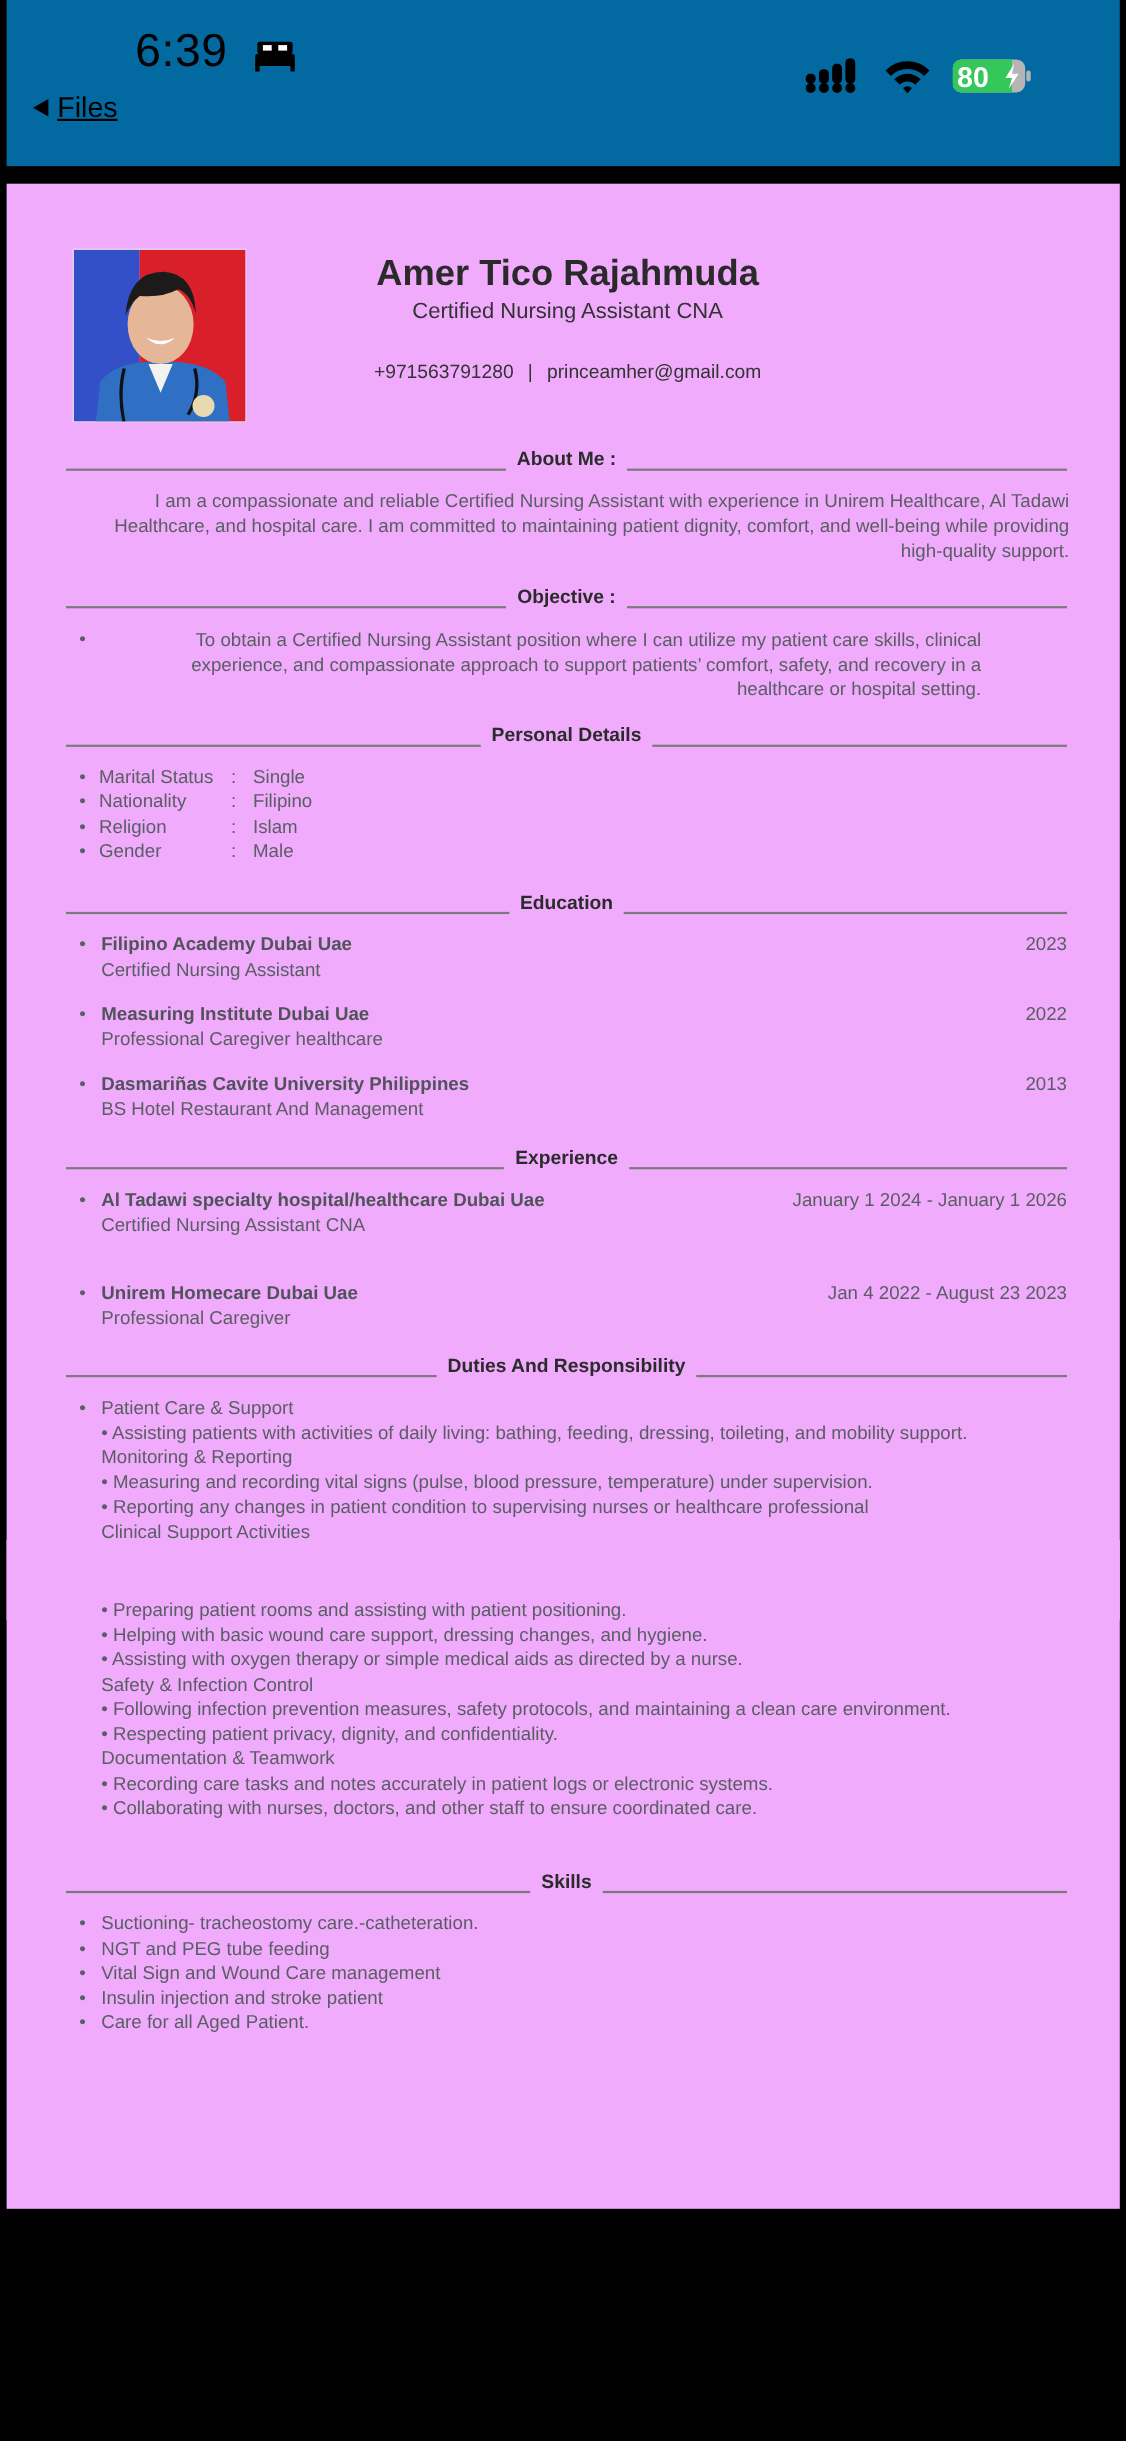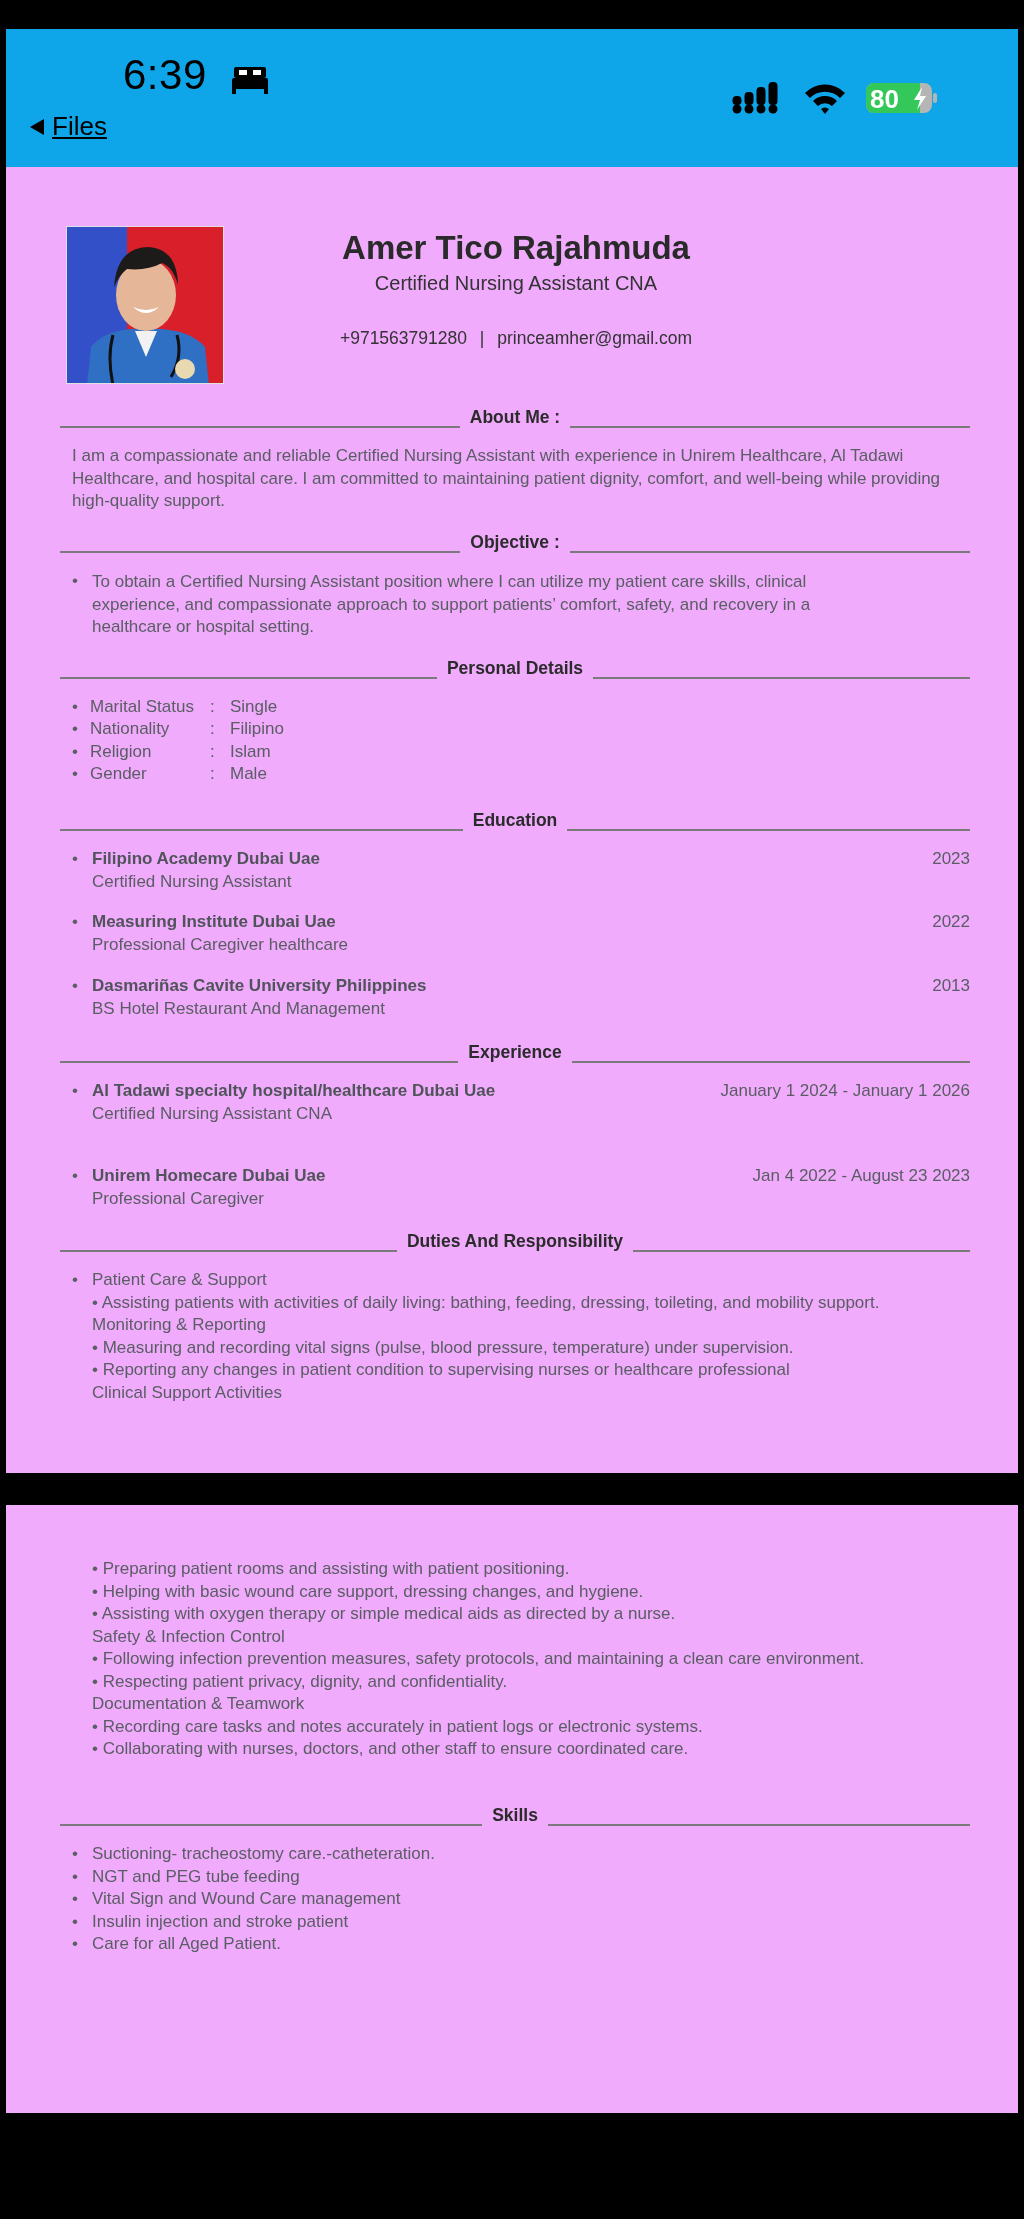--- a/index.html
+++ b/index.html
@@ -1,45 +1,45 @@
 <!DOCTYPE html>
 <html><head>
 <meta charset="utf-8">
 <style>
   * { box-sizing: border-box; margin: 0; padding: 0; }
   html, body { width: 1024px; height: 2219px; background: #000; overflow: hidden; }
   body { position: relative; font-family: "Liberation Sans", sans-serif; }
 
   
-  .statusbar { position: absolute; left: 6px; top: 0; width: 1012px; height: 151px; background: #0ea5e9; margin-top: 29px; }
+  .statusbar { position: absolute; left: 6px; top: 0; width: 1012px; height: 151px; background: #0369a1; }
   .time { position: absolute; left: 117px; top: 22px; font-size: 42px; font-weight: 500; color: #000; letter-spacing: 0.5px; }
   .bed-icon { position: absolute; left: 224px; top: 36px; width: 40px; height: 30px; }
   .back { position: absolute; left: 24px; top: 82px; font-size: 26px; color: #000; display: flex; align-items: center; gap: 8px; cursor: pointer; text-decoration: underline; }
   .back .tri { width: 0; height: 0; border-top: 8px solid transparent; border-bottom: 8px solid transparent; border-right: 14px solid #000; }
   .signal-icon { position: absolute; left: 726px; top: 53px; width: 54px; height: 34px; }
   .wifi-icon { position: absolute; left: 797px; top: 52px; width: 44px; height: 34px; }
   .battery { position: absolute; left: 860px; top: 52px; width: 72px; height: 34px; text-decoration: underline; }
 
   
   .page { position: absolute; left: 6px; width: 1012px; background: #f0abfc; }
   .page1 { top: 167px; height: 1306px; }
-  .page2 { top: 1505px; height: 608px; }
+  .page2 { top: 1400px; height: 608px; }
 
   .photo { position: absolute; left: 60px; top: 59px; width: 158px; height: 158px; overflow: hidden; border: 1px solid #e0e0e0; }
   .hdr-block { position: absolute; left: 250px; width: 520px; text-align: center; }
   .full-name { top: 62px; font-size: 33px; font-weight: 700; color: #2a2a2a; }
   .title-line { top: 105px; font-size: 20px; color: #333; }
   .addr-line { top: 133px; font-size: 17.5px; color: #333; }
   .contact-line { top: 161px; font-size: 17.5px; color: #333; }
 
   .section-head { position: absolute; left: 54px; width: 910px; height: 24px; display: flex; align-items: flex-end; }
   .section-head .rule { flex: 1; height: 2px; background: #7a7a7a; }
   .section-head .label { padding: 0 10px; font-size: 17.5px; font-weight: 700; color: #2b2b2b; white-space: nowrap; }
 
-  .para { position: absolute; left: 66px; width: 900px; font-size: 17px; line-height: 22.5px; color: #5a5d63; }
+  .para { position: absolute; left: 66px; width: 900px; font-size: 17px; line-height: 22.5px; color: #5a5d63; text-align: right; }
   .bul-dot { position: absolute; left: 66px; font-size: 17px; color: #5a5d63; }
 
   .pd-row { position: absolute; left: 66px; font-size: 17px; color: #5a5d63; height: 22px; }
   .pd-row .dot { position: absolute; left: 0; }
   .pd-row .k { position: absolute; left: 18px; white-space: nowrap; }
   .pd-row .c { position: absolute; left: 138px; }
   .pd-row .v { position: absolute; left: 158px; white-space: nowrap; }
 
   .entry { position: absolute; left: 66px; width: 898px; height: 46px; font-size: 17px; color: #5a5d63; }
   .entry .dot { position: absolute; left: 0; top: 0; }

